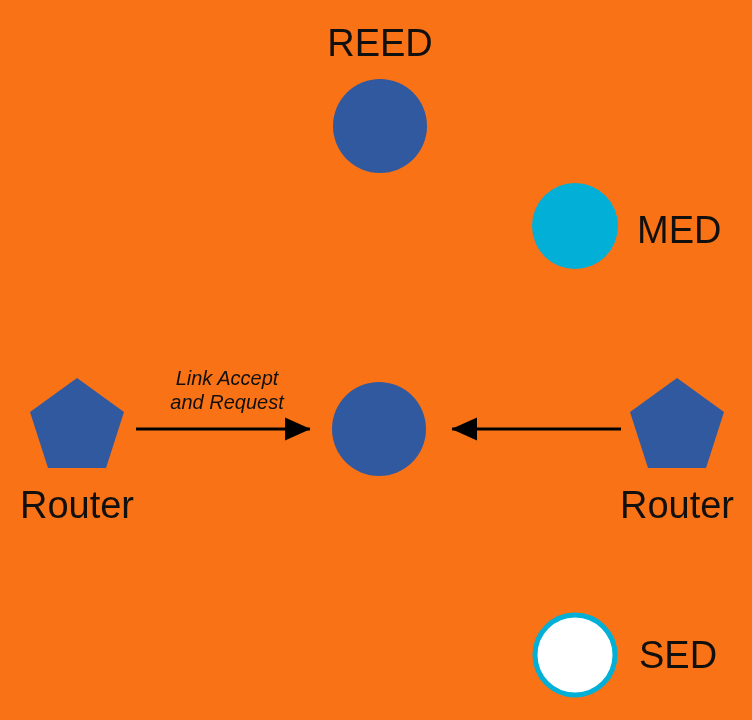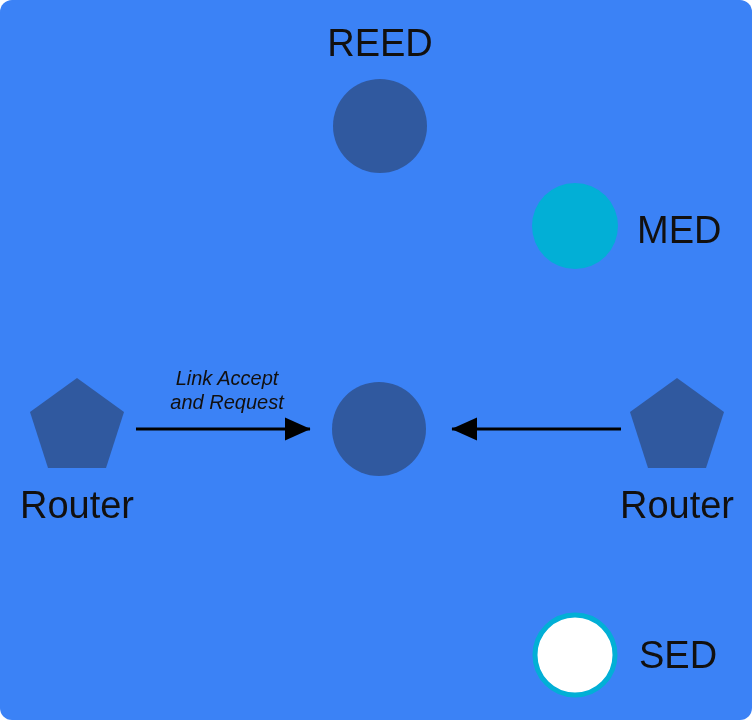--- a/index.html
+++ b/index.html
@@ -8,23 +8,22 @@
     padding: 0;
     background: #ffffff;
   }
   body {
     font-family: "Liberation Sans", sans-serif;
   }
   #canvas {
     position: relative;
     width: 752px;
     height: 720px;
-    background: #3b82f6;
+    background: #f97316;
     overflow: hidden;
-    border-radius: 12px;
   }
   #diagram-svg {
     position: absolute;
     left: 0;
     top: 0;
     width: 752px;
     height: 720px;
   }
   .node-label {
     font-family: "Liberation Sans", sans-serif;

